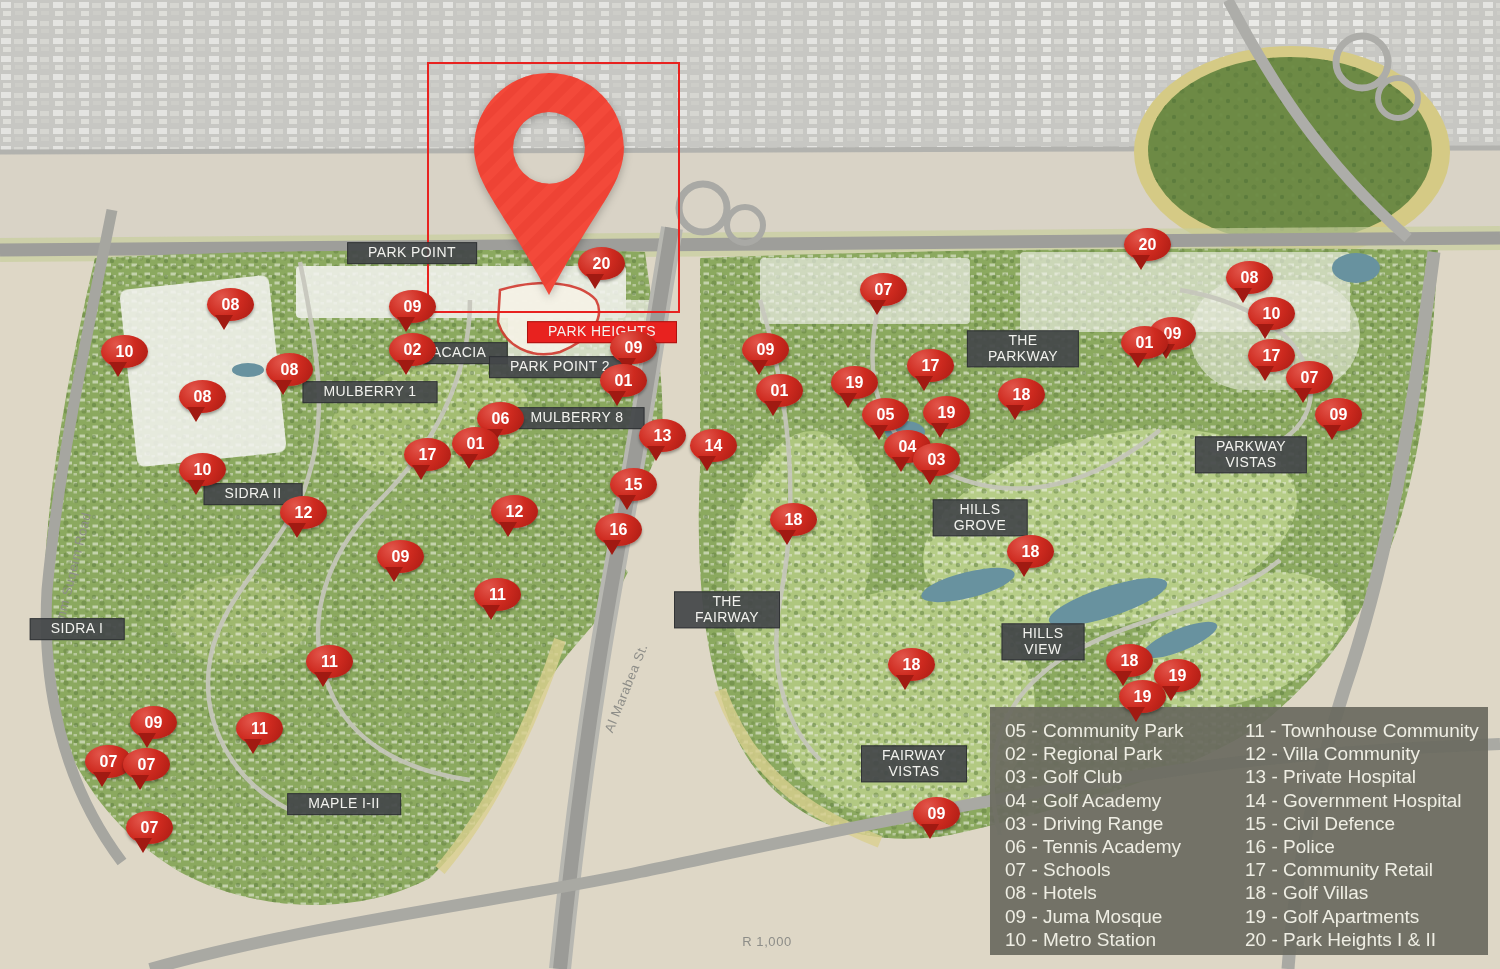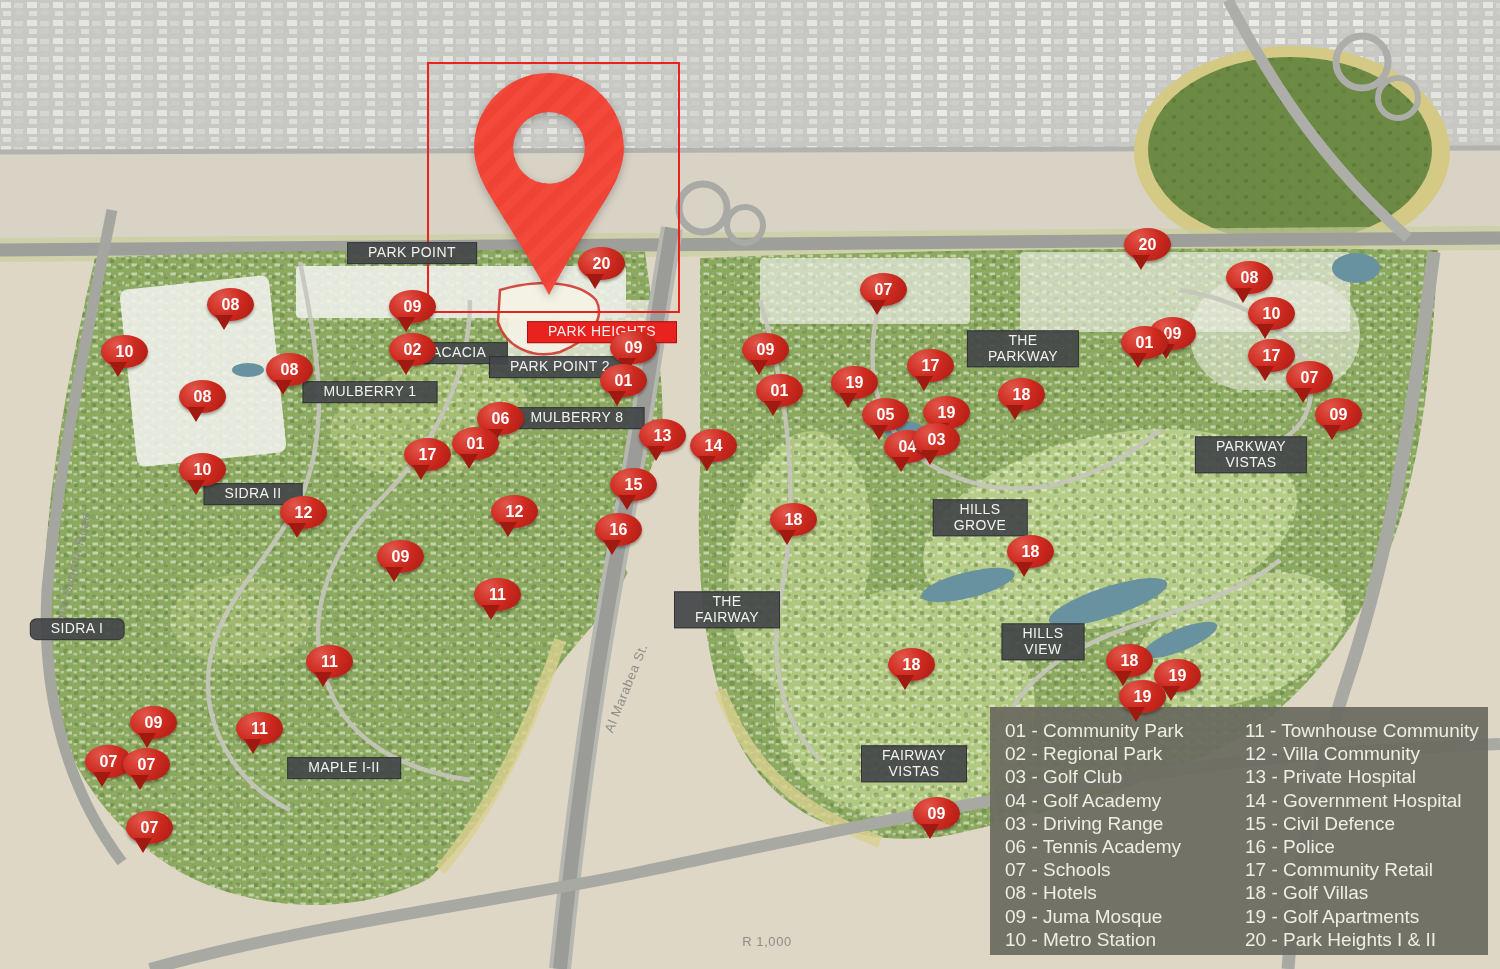--- a/index.html
+++ b/index.html
@@ -168,22 +168,22 @@
       <div class="roadlabel" style="left: 767px; top: 923px; transform: translate(-50%, -50%) rotate(0deg); margin-top: 18px;">R 1,000</div>
     </div>
   <div id="area-label-layer">
       <div class="arealabel" style="left: 412px; top: 253px;">PARK POINT</div>
       <div class="arealabel red" style="left: 602px; top: 305px;">PARK HEIGHTS</div>
       <div class="arealabel" style="left: 459px; top: 353px;">ACACIA</div>
       <div class="arealabel" style="left: 560px; top: 367px;">PARK POINT 2</div>
       <div class="arealabel" style="left: 370px; top: 392px;">MULBERRY 1</div>
       <div class="arealabel" style="left: 577px; top: 418px;">MULBERRY 8</div>
       <div class="arealabel" style="left: 253px; top: 494px;">SIDRA II</div>
-      <div class="arealabel" style="left: 77px; top: 629px; border-radius: 7px;">SIDRA I</div>
-      <div class="arealabel" style="left: 344px; top: 768px;">MAPLE I-II</div>
+      <div class="arealabel" style="left: 77px; top: 629px;">SIDRA I</div>
+      <div class="arealabel" style="left: 344px; top: 804px;">MAPLE I-II</div>
       <div class="arealabel" style="left: 1023px; top: 349px;">THE
 PARKWAY</div>
       <div class="arealabel" style="left: 1251px; top: 455px;">PARKWAY
 VISTAS</div>
       <div class="arealabel" style="left: 980px; top: 518px;">HILLS
 GROVE</div>
       <div class="arealabel" style="left: 1043px; top: 642px;">HILLS
 VIEW</div>
       <div class="arealabel" style="left: 727px; top: 610px;">THE
 FAIRWAY</div>
@@ -292,21 +292,21 @@
       </div>
       <div class="marker" style="left: 879px; top: 423px; z-index: 11;">
         <div class="head">05</div>
       </div>
       <div class="marker" style="left: 940px; top: 421px; z-index: 11;">
         <div class="head">19</div>
       </div>
       <div class="marker" style="left: 901px; top: 455px; z-index: 12;">
         <div class="head">04</div>
       </div>
-      <div class="marker" style="left: 930px; top: 448px; z-index: 12;">
+      <div class="marker" style="left: 930px; top: 468px; z-index: 12;">
         <div class="head">03</div>
       </div>
       <div class="marker" style="left: 1015px; top: 403px; z-index: 11;">
         <div class="head">18</div>
       </div>
       <div class="marker" style="left: 1138px; top: 351px; z-index: 11;">
         <div class="head">01</div>
       </div>
       <div class="marker" style="left: 1166px; top: 342px; z-index: 10;">
         <div class="head">09</div>
@@ -344,21 +344,21 @@
       <div class="marker" style="left: 1136px; top: 705px; z-index: 14;">
         <div class="head">19</div>
       </div>
       <div class="marker" style="left: 930px; top: 822px; z-index: 15;">
         <div class="head">09</div>
       </div>
     </div>
 
   <div class="legend" style="left: 990px; top: 707px; width: 498px; height: 248px;">
       <div class="legend-col" style="left: 15px;">
-        <div class="legend-item">01 - Community Park</div>
+        <div class="legend-item">05 - Community Park</div>
         <div class="legend-item">02 - Regional Park</div>
         <div class="legend-item">03 - Golf Club</div>
         <div class="legend-item">04 - Golf Academy</div>
         <div class="legend-item">03 - Driving Range</div>
         <div class="legend-item">06 - Tennis Academy</div>
         <div class="legend-item">07 - Schools</div>
         <div class="legend-item">08 - Hotels</div>
         <div class="legend-item">09 - Juma Mosque</div>
         <div class="legend-item">10 - Metro Station</div>
       </div>

